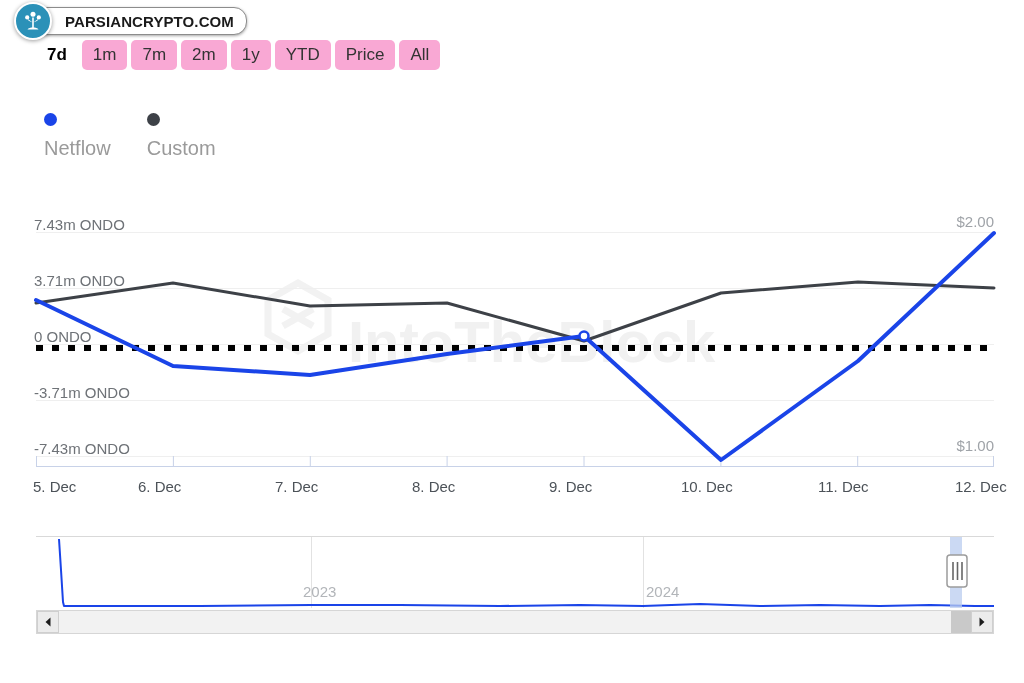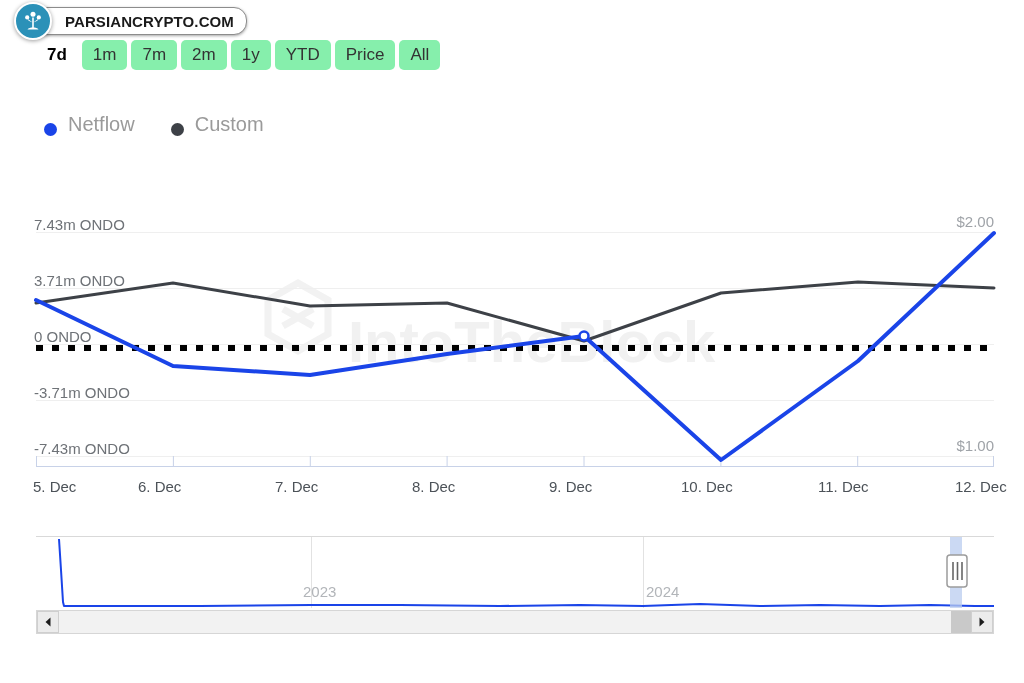--- a/index.html
+++ b/index.html
@@ -63,21 +63,21 @@
     display: flex;
     align-items: baseline;
     gap: 4px;
     z-index: 10;
   }
   .range-btn {
     font-size: 17px;
     color: #333333;
     padding: 5px 11px;
     border-radius: 5px;
-    background: #86efac;
+    background: #f9a8d4;
     line-height: 1.15;
     white-space: nowrap;
     cursor: pointer;
   }
   .range-btn.active {
     background: transparent;
     font-weight: 700;
     color: #000000;
   }
 
@@ -86,23 +86,24 @@
     position: absolute;
     left: 44px;
     top: 113px;
     display: flex;
     align-items: center;
     gap: 36px;
     z-index: 10;
   }
   .legend-item {
     display: flex;
-    align-items: flex-end;
+    align-items: flex-start;
     gap: 11px;
     cursor: pointer;
+    flex-direction: column;
   }
   .legend-dot {
     width: 13px;
     height: 13px;
     border-radius: 50%;
     flex: none;
   }
   .legend-label {
     font-size: 20px;
     color: #9a9a9a;

